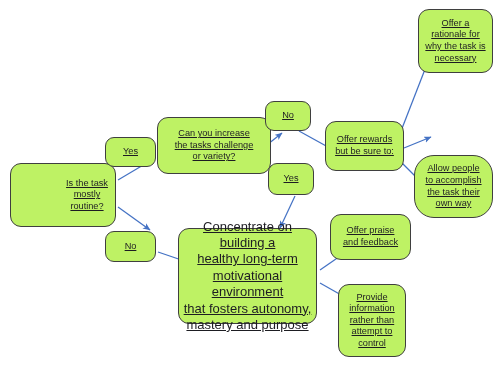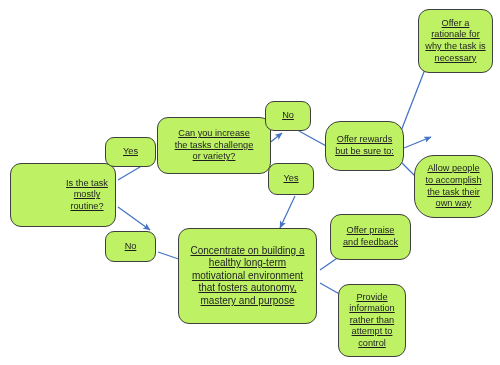--- a/index.html
+++ b/index.html
@@ -42,25 +42,25 @@
     display: block;
     padding: 0 4px;
     white-space: pre-line;
   }
   .n-start      { left: 10px;  top: 163px; width: 106px; height: 64px;  font-size: 9.2px; padding-left: 48px; }
   .n-yes1       { left: 105px; top: 137px; width: 51px;  height: 30px;  font-size: 9.2px; border-radius: 9px; }
   .n-no1        { left: 105px; top: 231px; width: 51px;  height: 31px;  font-size: 9.2px; border-radius: 9px; }
   .n-challenge  { left: 157px; top: 117px; width: 114px; height: 57px;  font-size: 9.2px; }
   .n-no2        { left: 265px; top: 101px; width: 46px;  height: 30px;  font-size: 9.2px; border-radius: 9px; }
   .n-yes2       { left: 268px; top: 163px; width: 46px;  height: 32px;  font-size: 9.2px; border-radius: 9px; }
-  .n-rewards    { left: 325px; top: 121px; width: 79px;  height: 50px;  font-size: 9.2px; border-radius: 15px; }
+  .n-rewards    { left: 325px; top: 121px; width: 79px;  height: 50px;  font-size: 9.2px; }
   .n-rationale  { left: 418px; top: 9px;   width: 75px;  height: 64px;  font-size: 9.2px; }
   .n-acknowledge{ left: 418px; top: 88px;  width: 75px;  height: 52px;  font-size: 9.2px; }
   .n-ownway     { left: 414px; top: 155px; width: 79px;  height: 63px;  font-size: 9.2px; border-radius: 20px; }
-  .n-concentrate{ left: 178px; top: 228px; width: 139px; height: 96px;  font-size: 10px; align-items: center; }
+  .n-concentrate{ left: 178px; top: 228px; width: 139px; height: 96px;  font-size: 13px; align-items: center; }
   .n-praise     { left: 330px; top: 214px; width: 81px;  height: 46px;  font-size: 9.2px; }
   .n-provide    { left: 338px; top: 284px; width: 68px;  height: 73px;  font-size: 9.2px; }
 </style>
 </head>
 <body>
 
 <div id="canvas">
 
   <svg id="arrow-layer" viewBox="0 0 500 365" width="500" height="365" xmlns="http://www.w3.org/2000/svg">
     <defs>

